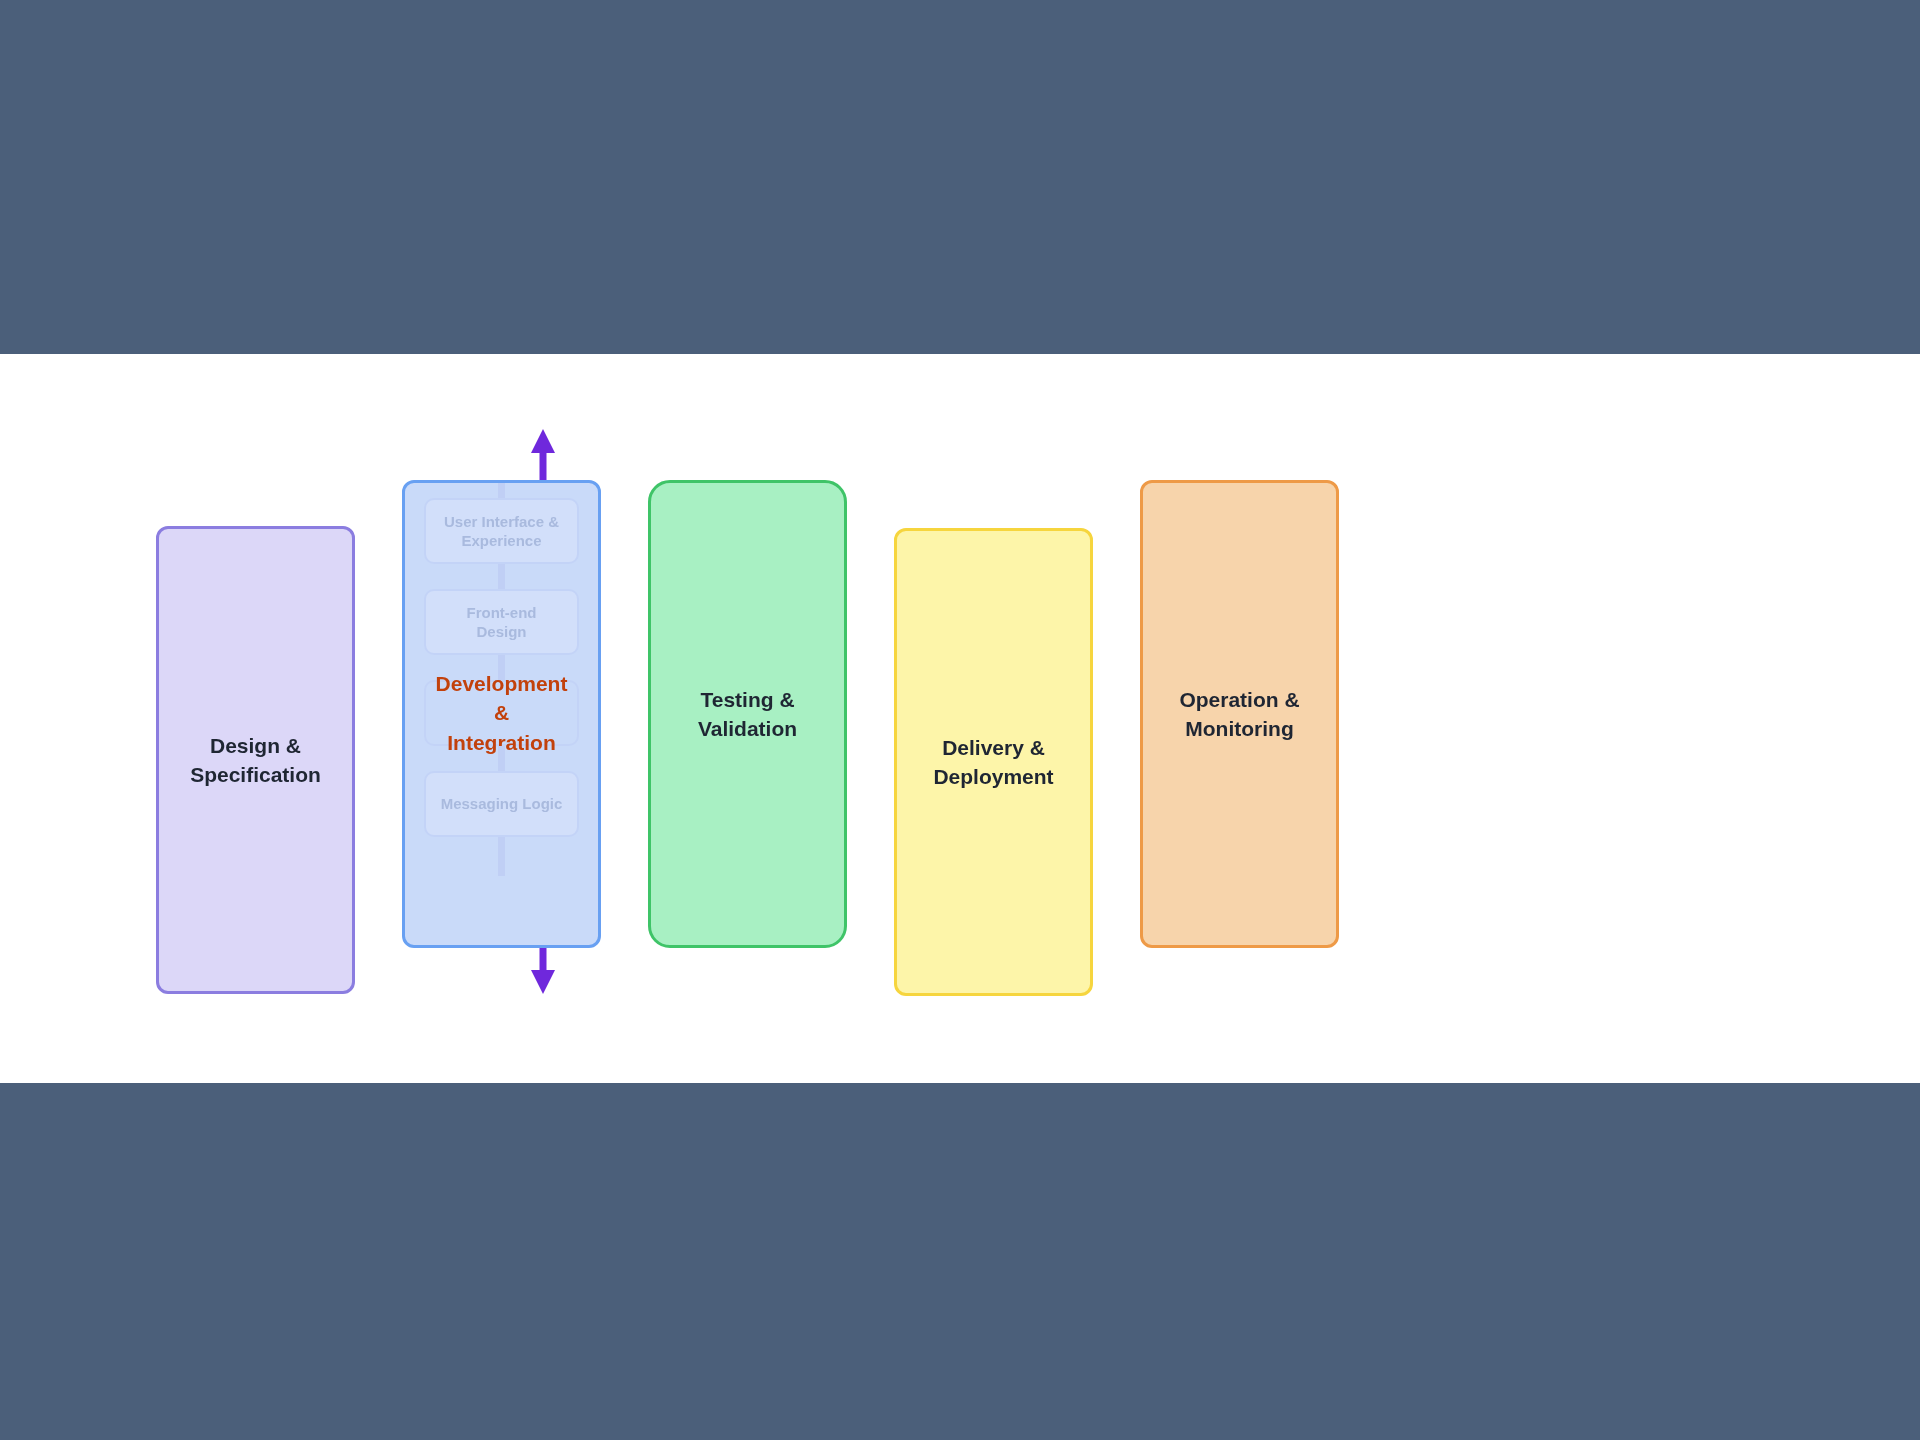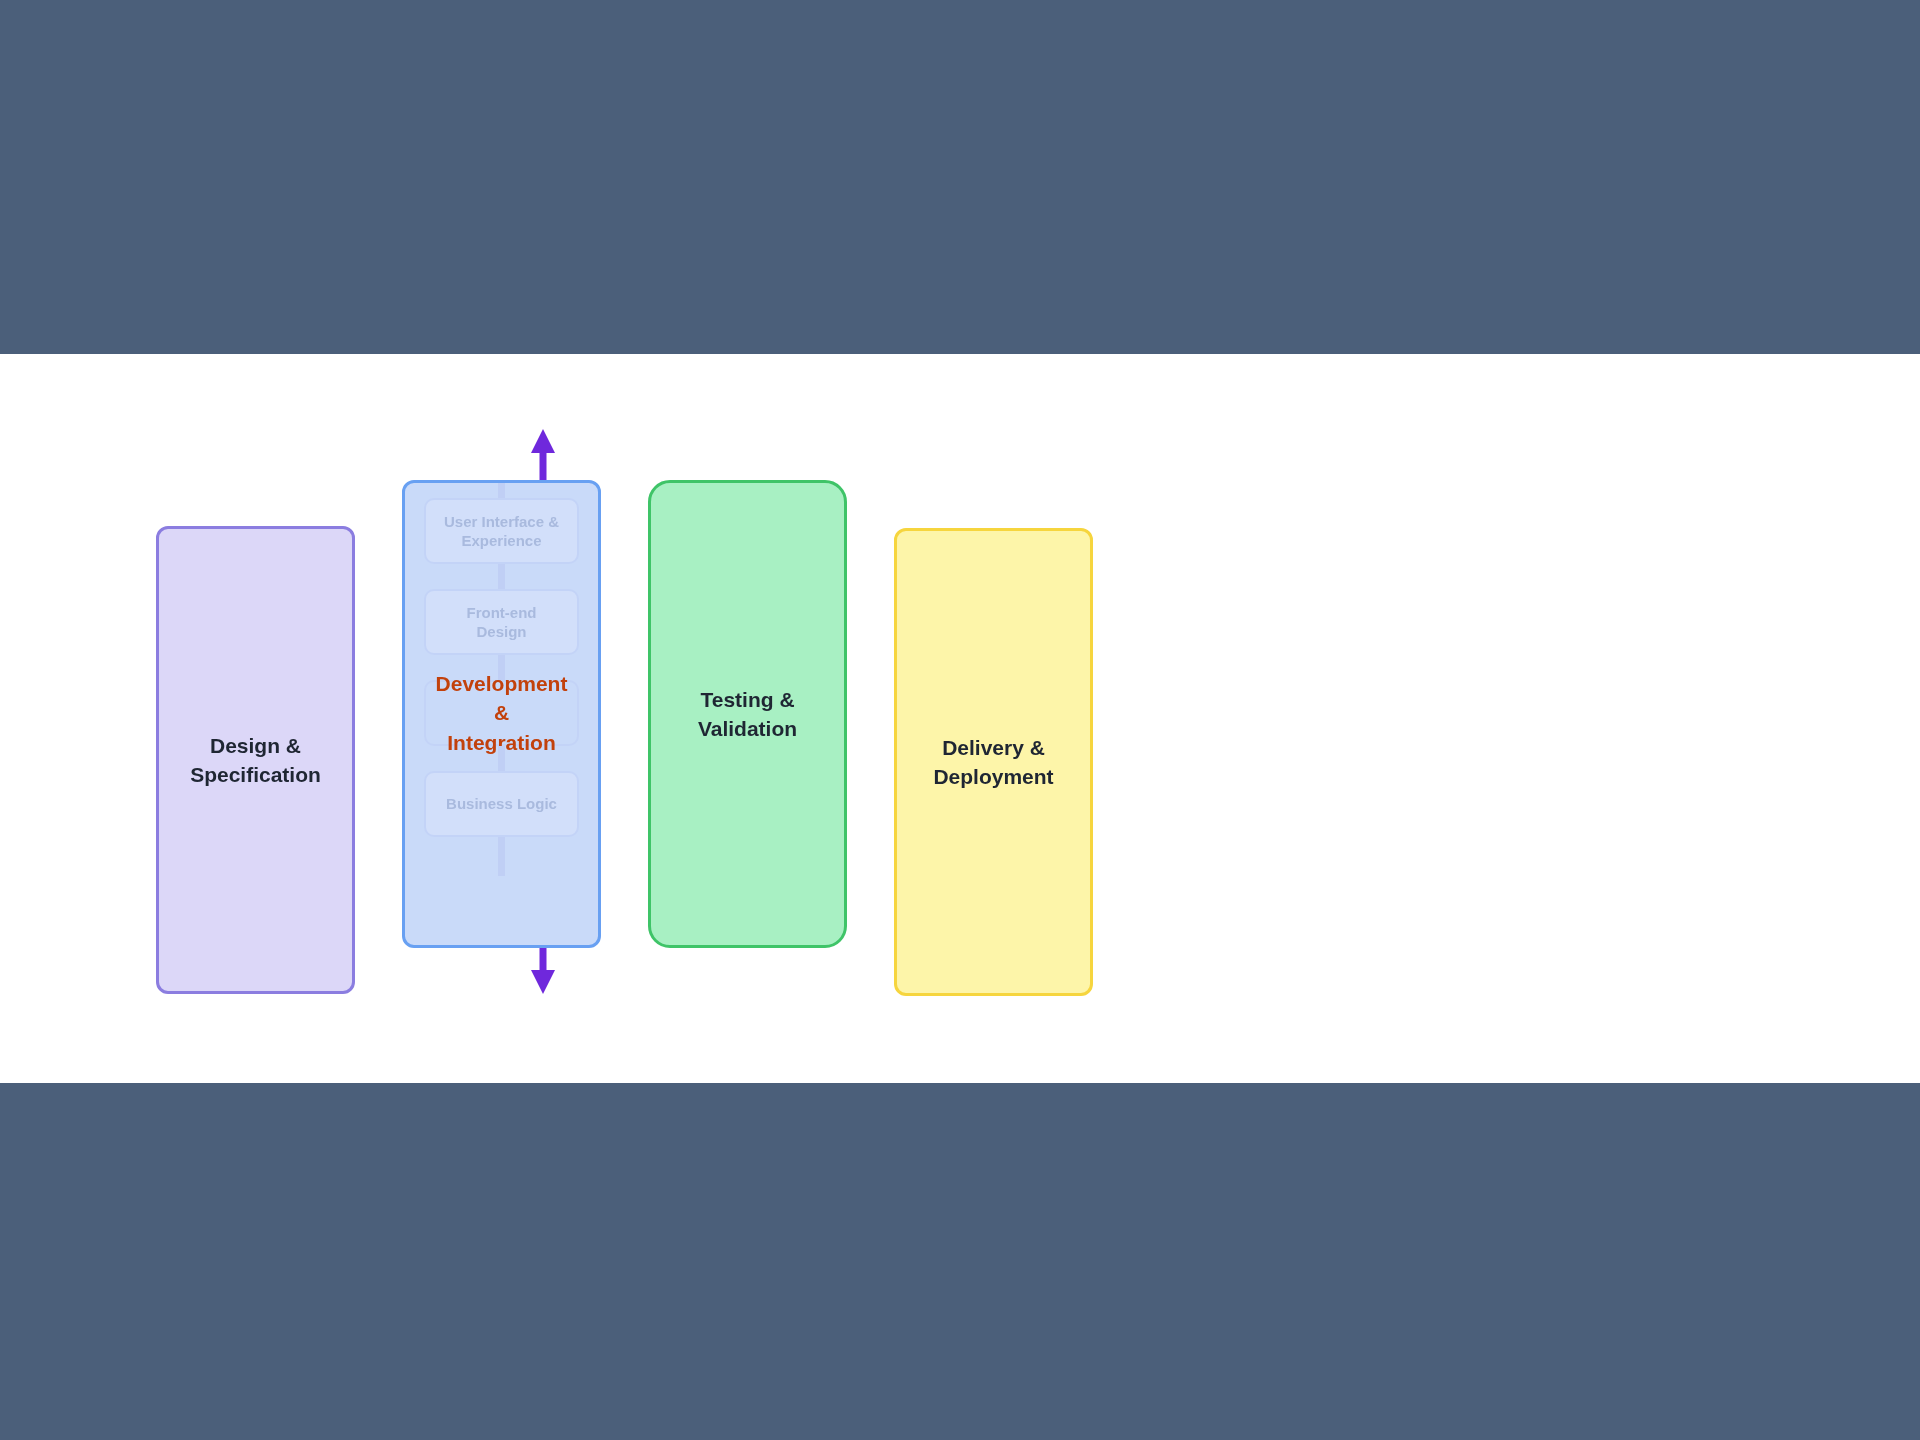--- a/index.html
+++ b/index.html
@@ -86,31 +86,35 @@
         <span class="substep-label" style="color: rgb(169, 186, 222);">Front-end
 Design</span>
       </div>
       <div class="connector mid" style="background: rgb(192, 207, 245);"></div>
       <div class="substep main" style="border-color: rgb(195, 211, 247);">
         <span class="phase-label" style="color: #c2410c; text-align: center;">Development &amp;
 Integration</span>
       </div>
       <div class="connector mid" style="background: rgb(192, 207, 245);"></div>
       <div class="substep" style="border-color: rgb(195, 211, 247); background: rgb(210, 223, 250);">
-        <span class="substep-label" style="color: rgb(169, 186, 222);">Business Logic</span>
+        <span class="substep-label" style="color: rgb(169, 186, 222);">Messaging Logic</span>
       </div>
       <div class="connector mid" style="background: rgb(192, 207, 245);"></div>
       <div class="connector edge-bottom" style="background: rgb(192, 207, 245);"></div>
     </div>
   </div>
 
   <div class="phase-box" style="background: rgb(168, 240, 195); border-color: rgb(63, 196, 104); border-radius: 22px;">
     <span class="phase-label" style="color: rgb(31, 38, 51);">Testing &amp;
 Validation</span>
   </div>
 
   <div class="phase-box" style="background: rgb(253, 245, 169); border-color: rgb(246, 213, 62); margin-top: 48px;">
     <span class="phase-label" style="color: rgb(31, 38, 51);">Delivery &amp;
 Deployment</span>
   </div>
 
+  <div class="phase-box" style="background: rgb(247, 212, 171); border-color: rgb(238, 154, 71);">
+    <span class="phase-label" style="color: rgb(31, 38, 51);">Operation &amp;
+Monitoring</span>
+  </div>
 
 </div>
 
 </body></html>

